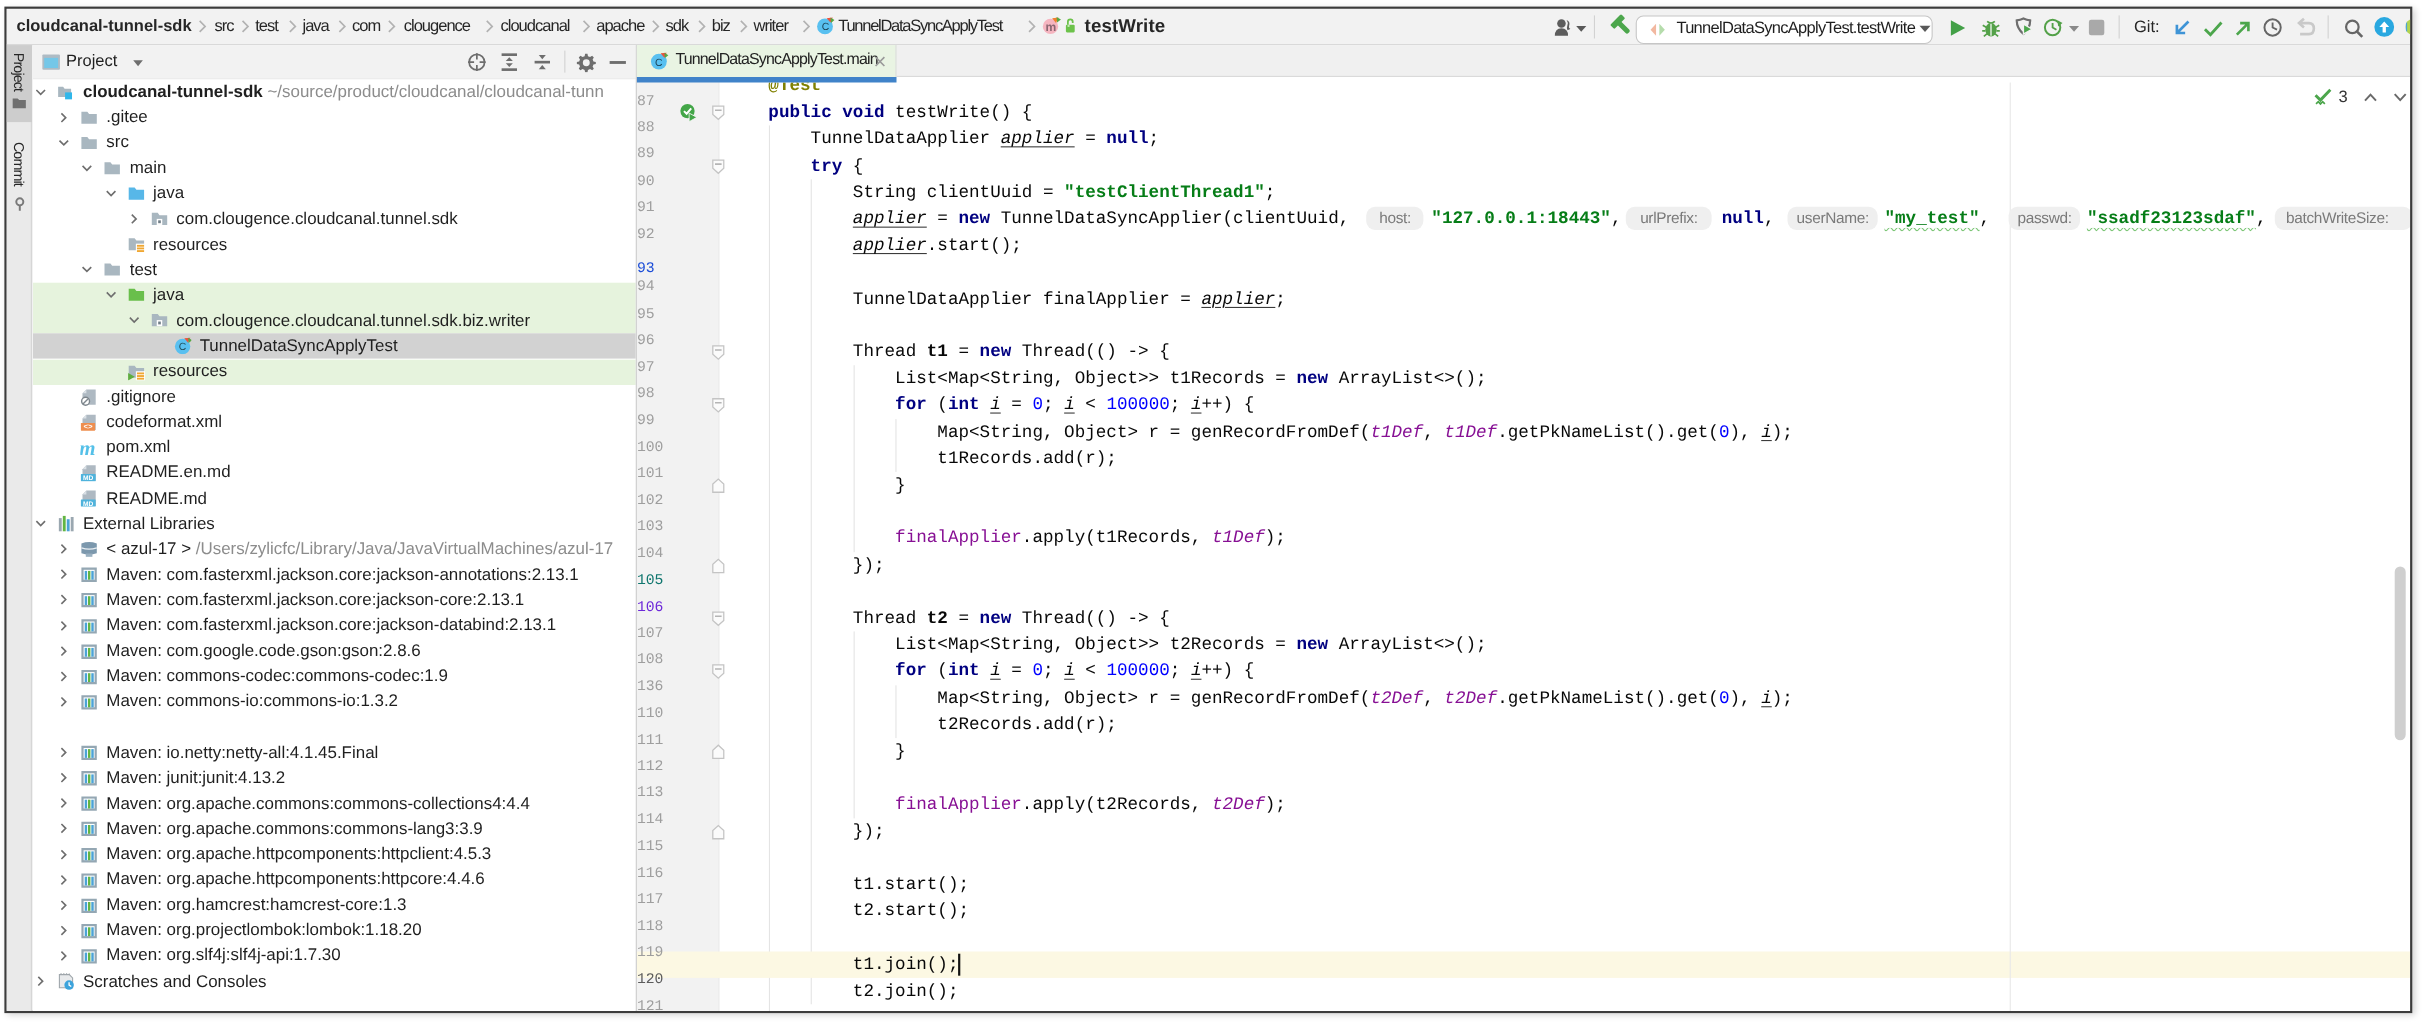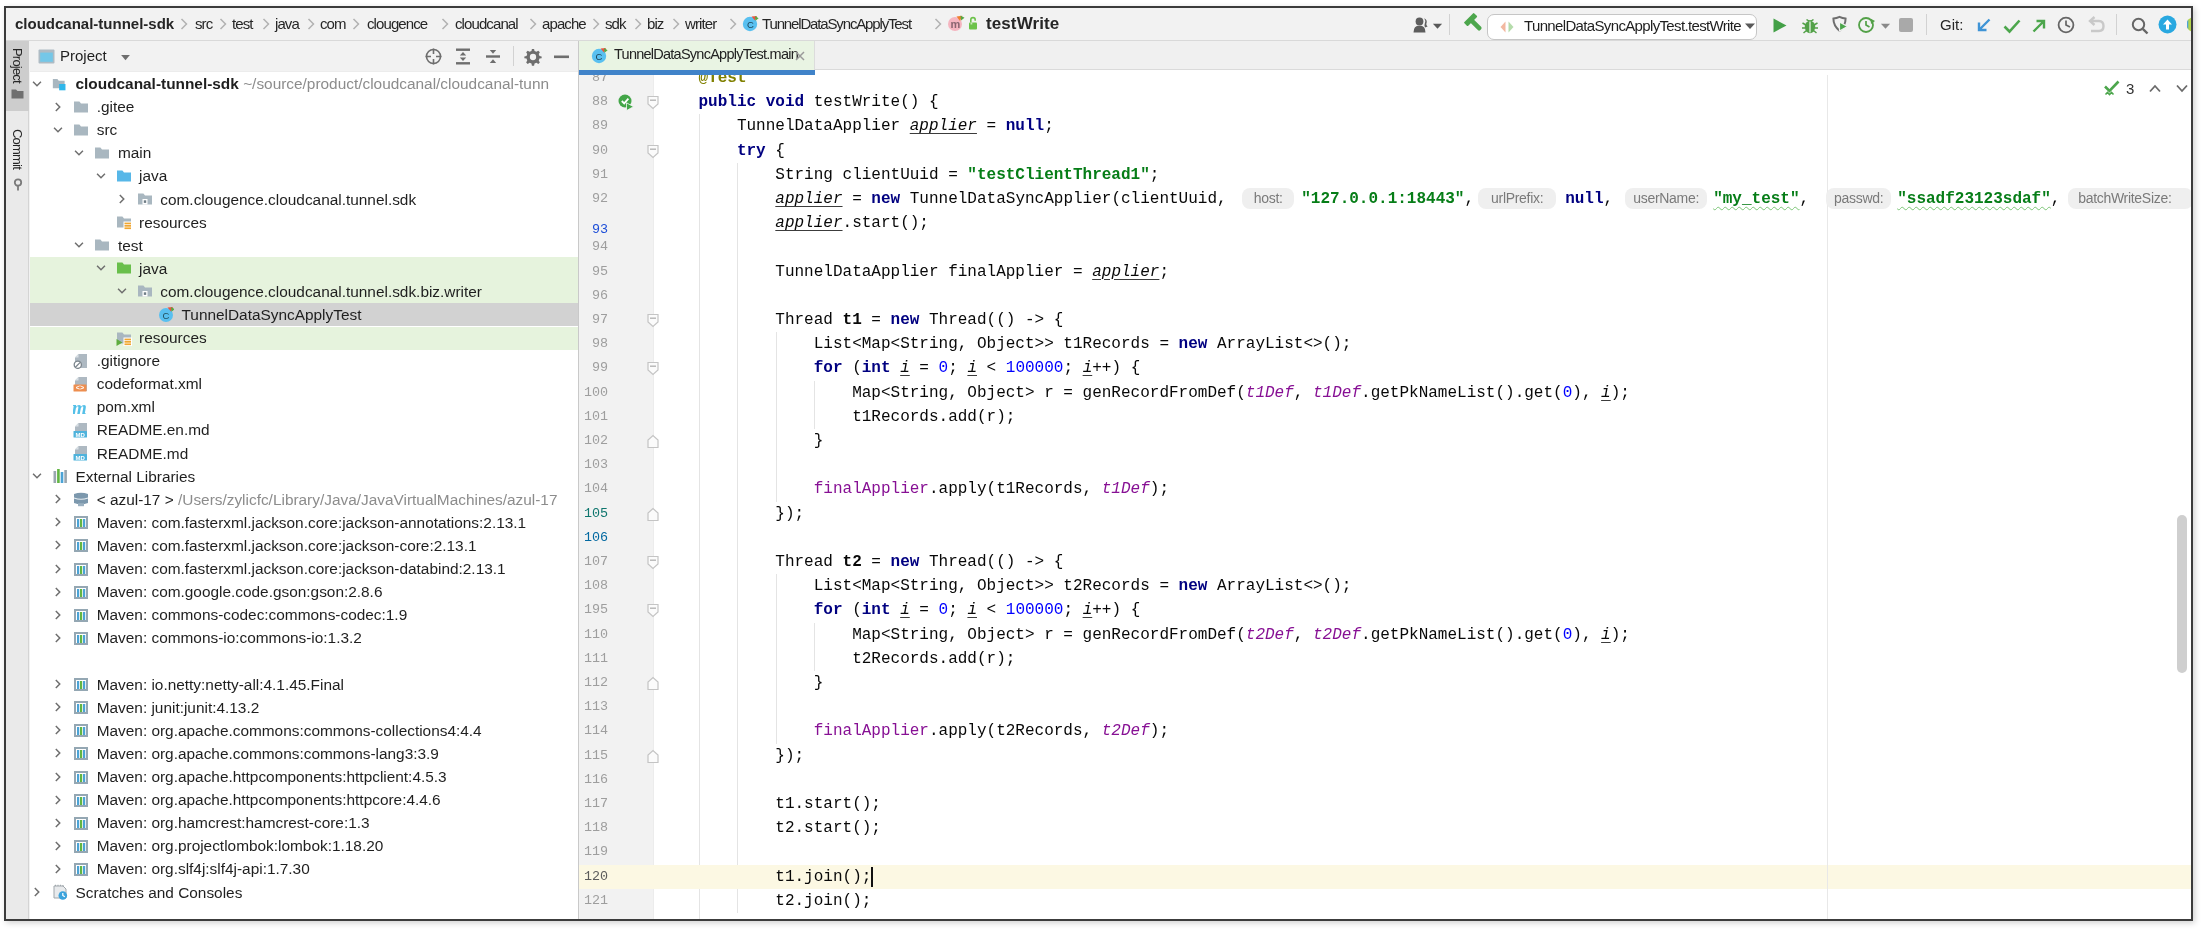--- a/index.html
+++ b/index.html
@@ -40,21 +40,21 @@
   .hl-green { background:#e6f3dd; }
   .hl-sel { background:#d2d2d2; }
   
   #panelsep { position:absolute; left:572px; top:33px; width:1px; height:880px; background:#c9c9c9; }
   #editor { position:absolute; left:573px; top:33px; width:1612px; height:880px; background:#ffffff; }
   #tabstrip { position:absolute; left:0; top:0; width:1612px; height:29px; background:#f0f0f0; border-bottom:1px solid #dadada; }
   #tab1 { position:absolute; left:0; top:0; width:236px; height:29px; background:#e9f4e3; border-right:1px solid #dcdcdc; }
   #tabunderline { position:absolute; left:0; top:29px; width:236px; height:4.5px; background:#4083c9; z-index:6; }
   #codearea { position:absolute; left:0; top:30px; width:1612px; height:850px; overflow:hidden; }
   #gutter { position:absolute; left:0; top:0; width:75px; height:850px; background:#f2f2f2; border-right:1px solid #ececec; }
-  .lnum { position:absolute; left:0; width:29px; text-align:right; font-family:"Liberation Mono",monospace; font-size:13.4px; color:#a0a0a0; line-height:24.2px; }
+  .lnum { position:absolute; left:0; width:29px; font-family:"Liberation Mono",monospace; font-size:13.4px; color:#a0a0a0; line-height:24.2px;margin-top:15px; }
   pre.code { position:absolute; font-family:"Liberation Mono",monospace; font-size:16px; line-height:24.2px; color:#080808; }
   .kw { color:#000080; font-weight:bold; }
   .str { color:#067d17; font-weight:bold; }
   .num { color:#0000ff; }
   .ann { color:#808000; font-weight:bold; }
   .fld { color:#871094; }
   .ita { color:#871094; font-style:italic; }
   .und { text-decoration:underline; text-underline-offset:3px; text-decoration-thickness:1px; text-decoration-color:#3c3c3c;font-style:italic; }
   .typo { text-decoration:underline wavy #7cc576 1px; text-underline-offset:3px; }
   .hint { display:inline-block; box-sizing:border-box; text-align:center; font-family:"Liberation Sans",sans-serif; font-size:14px; letter-spacing:-0.3px; color:#7a7a7a; background:#efefef; border-radius:8px; padding:1px 0 2px 0; line-height:18px; }
@@ -674,24 +674,24 @@
       <div class="lnum" style="top:212.8px;color:#9e9e9e">96</div>
       <div class="lnum" style="top:237.0px;color:#9e9e9e">97</div>
       <div class="lnum" style="top:261.2px;color:#9e9e9e">98</div>
       <div class="lnum" style="top:285.4px;color:#9e9e9e">99</div>
       <div class="lnum" style="top:309.6px;color:#9e9e9e">100</div>
       <div class="lnum" style="top:333.8px;color:#9e9e9e">101</div>
       <div class="lnum" style="top:358.0px;color:#9e9e9e">102</div>
       <div class="lnum" style="top:382.2px;color:#9e9e9e">103</div>
       <div class="lnum" style="top:406.4px;color:#9e9e9e">104</div>
       <div class="lnum" style="top:430.6px;color:#0f766e">105</div>
-      <div class="lnum" style="top:454.8px;color:#0369a1">106</div>
+      <div class="lnum" style="top:454.8px;color:#6d28d9">106</div>
       <div class="lnum" style="top:479.0px;color:#9e9e9e">107</div>
       <div class="lnum" style="top:503.2px;color:#9e9e9e">108</div>
-      <div class="lnum" style="top:527.4px;color:#9e9e9e">195</div>
+      <div class="lnum" style="top:527.4px;color:#9e9e9e">136</div>
       <div class="lnum" style="top:551.6px;color:#9e9e9e">110</div>
       <div class="lnum" style="top:575.8px;color:#9e9e9e">111</div>
       <div class="lnum" style="top:600.0px;color:#9e9e9e">112</div>
       <div class="lnum" style="top:624.2px;color:#9e9e9e">113</div>
       <div class="lnum" style="top:648.4px;color:#9e9e9e">114</div>
       <div class="lnum" style="top:672.6px;color:#9e9e9e">115</div>
       <div class="lnum" style="top:696.8px;color:#9e9e9e">116</div>
       <div class="lnum" style="top:721.0px;color:#9e9e9e">117</div>
       <div class="lnum" style="top:745.2px;color:#9e9e9e">118</div>
       <div class="lnum" style="top:769.4px;color:#9e9e9e">119</div>

